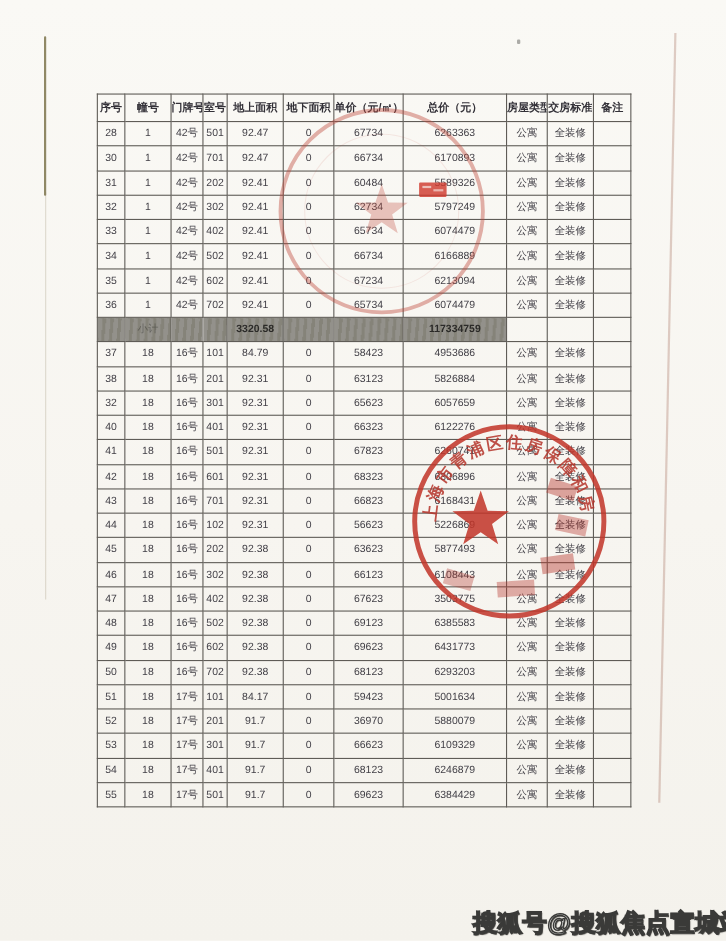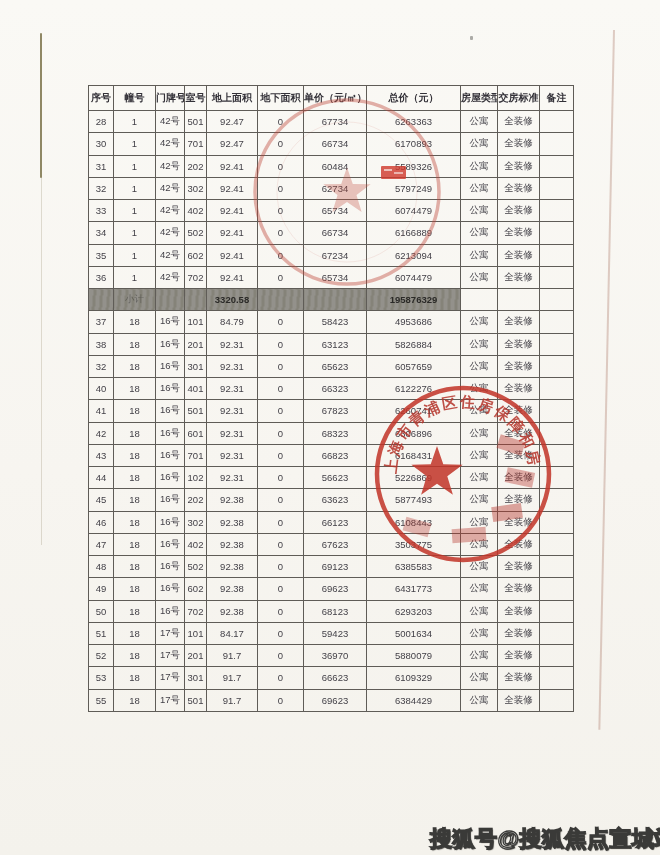--- a/index.html
+++ b/index.html
@@ -206,21 +206,21 @@
           <td></td>
         </tr>
         <tr>
           <td class="redact"></td>
           <td class="redact faint">小计</td>
           <td class="redact"></td>
           <td class="redact"></td>
           <td class="redact">3320.58</td>
           <td class="redact"></td>
           <td class="redact"></td>
-          <td class="redact">195876329</td>
+          <td class="redact">117334759</td>
           <td></td>
           <td></td>
           <td></td>
         </tr>
         <tr>
           <td>37</td>
           <td>18</td>
           <td>16号</td>
           <td>101</td>
           <td>84.79</td>
@@ -428,20 +428,33 @@
         </tr>
         <tr>
           <td>53</td>
           <td>18</td>
           <td>17号</td>
           <td>301</td>
           <td>91.7</td>
           <td>0</td>
           <td>66623</td>
           <td>6109329</td>
+          <td>公寓</td>
+          <td>全装修</td>
+          <td></td>
+        </tr>
+        <tr>
+          <td>54</td>
+          <td>18</td>
+          <td>17号</td>
+          <td>401</td>
+          <td>91.7</td>
+          <td>0</td>
+          <td>68123</td>
+          <td>6246879</td>
           <td>公寓</td>
           <td>全装修</td>
           <td></td>
         </tr>
         <tr>
           <td>55</td>
           <td>18</td>
           <td>17号</td>
           <td>501</td>
           <td>91.7</td>

